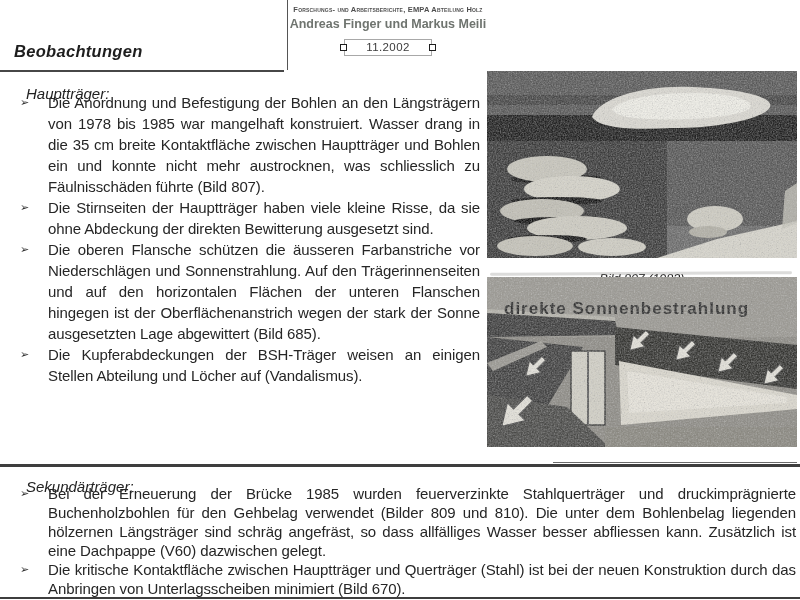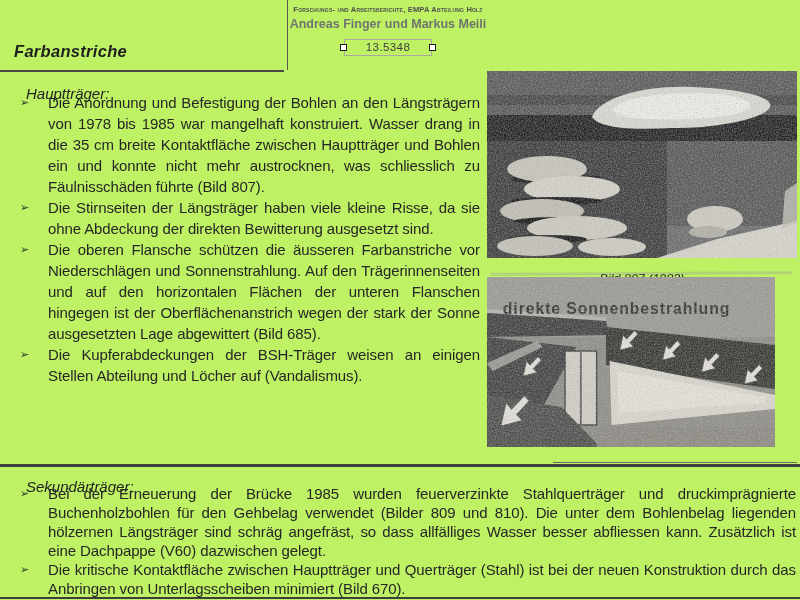--- a/index.html
+++ b/index.html
@@ -1,18 +1,18 @@
 <!DOCTYPE html>
 <html><head>
 <meta charset="utf-8">
 <style>
   * { box-sizing: border-box; }
   html,body { margin:0; padding:0; }
   body { width:800px; height:600px; background:#e9e9e9; font-family:"Liberation Sans", sans-serif; }
-  .page { position:relative; width:800px; height:600px; background:#bef264; overflow:hidden; }
+  .page { position:relative; width:800px; height:600px; background:#ffffff; overflow:hidden; }
 
   
   .vrule { position:absolute; left:287px; top:0; width:1px; height:70px; background:#555; }
   .masthead { position:absolute; left:288px; top:0; width:200px; text-align:center; }
   .series { margin-top:5px; font-variant:small-caps; font-weight:bold; font-size:7.5px; letter-spacing:.2px; color:#4e4e4e; white-space:nowrap; }
   .title { font-weight:bold; font-size:16.5px; color:#2c4741; letter-spacing:.2px; white-space:nowrap; }
   .t1 { margin-top:8px; }
   .t2 { margin-top:12px; }
   .authors { margin-top:3px; font-weight:bold; font-size:12.5px; color:#6f746f; white-space:nowrap; }
   .date-annotation { position:absolute; left:56px; top:39px; width:88px; height:17px; border:1px solid #a8a8a8; background:transparent; z-index:3; }
@@ -37,57 +37,57 @@
   .bullets li { display:grid; grid-template-columns:34px 1fr; }
   .main-col li { font-size:15px; line-height:21px; }
   .wide-col li { font-size:15px; line-height:19px; }
   .marker { font-size:11px; padding-left:6px; color:#2e2e2e; }
   .btext { text-align:justify; color:#262626; letter-spacing:-0.1px; }
 
   
   .fig { position:absolute; margin:0; padding:0; }
   .fig svg { display:block; width:100%; height:100%; }
   .fig1 { left:487px; top:71px; width:310px; height:187px; }
-  .fig2 { left:487px; top:277px; width:288px; height:170px; }
+  .fig2 { left:487px; top:277px; width:310px; height:170px; }
   .caption { position:absolute; width:310px; left:487px; text-align:center; font-style:italic; font-size:12.5px; color:#1f1f1f; }
   .cap1 { top:272px; }
   .cap2 { top:447px; }
   .cap2-underline { position:absolute; left:553px; top:462px; width:244px; height:1px; background:#6b6b6b; }
   .smudge1 { position:absolute; left:490px; top:272px; width:302px; height:3px; background:#9c9c98; opacity:.35; transform:rotate(-.3deg); border-radius:2px; }
 </style>
 </head>
 <body>
 
 <div class="page">
 
   <div class="vrule"></div>
 
   <div class="masthead">
     <div class="series">Forschungs- und Arbeitsberichte, EMPA Abteilung Holz</div>
     <div class="authors">Andreas Finger und Markus Meili</div>
     <div class="date-annotation">
       <span class="handle hl"></span>
-      <span class="date-text">13.5348</span>
+      <span class="date-text">11.2002</span>
       <span class="handle hr"></span>
     </div>
   </div>
 
-  <h1 class="section-title">Farbanstriche</h1>
+  <h1 class="section-title">Beobachtungen</h1>
   <div class="rule rule-left"></div>
 
   <h2 class="subhead sh1">Hauptträger:</h2>
 
   <ul class="bullets main-col">
     <li>
       <span class="marker">➢</span>
       <span class="btext">Die Anordnung und Befestigung der Bohlen an den Längsträgern von 1978 bis 1985 war mangelhaft konstruiert. Wasser drang in die 35 cm breite Kontaktfläche zwischen Hauptträger und Bohlen ein und konnte nicht mehr austrocknen, was schliesslich zu Fäulnisschäden führte (Bild 807).</span>
     </li>
     <li>
       <span class="marker">➢</span>
-      <span class="btext">Die Stirnseiten der Längsträger haben viele kleine Risse, da sie ohne Abdeckung der direkten Bewitterung ausgesetzt sind.</span>
+      <span class="btext">Die Stirnseiten der Hauptträger haben viele kleine Risse, da sie ohne Abdeckung der direkten Bewitterung ausgesetzt sind.</span>
     </li>
     <li>
       <span class="marker">➢</span>
       <span class="btext">Die oberen Flansche schützen die äusseren Farbanstriche vor Niederschlägen und Sonnenstrahlung. Auf den Trägerinnenseiten und auf den horizontalen Flächen der unteren Flanschen hingegen ist der Oberflächenanstrich wegen der stark der Sonne ausgesetzten Lage abgewittert (Bild 685).</span>
     </li>
     <li>
       <span class="marker">➢</span>
       <span class="btext">Die Kupferabdeckungen der BSH-Träger weisen an einigen Stellen Abteilung und Löcher auf (Vandalismus).</span>
     </li>
   </ul>

